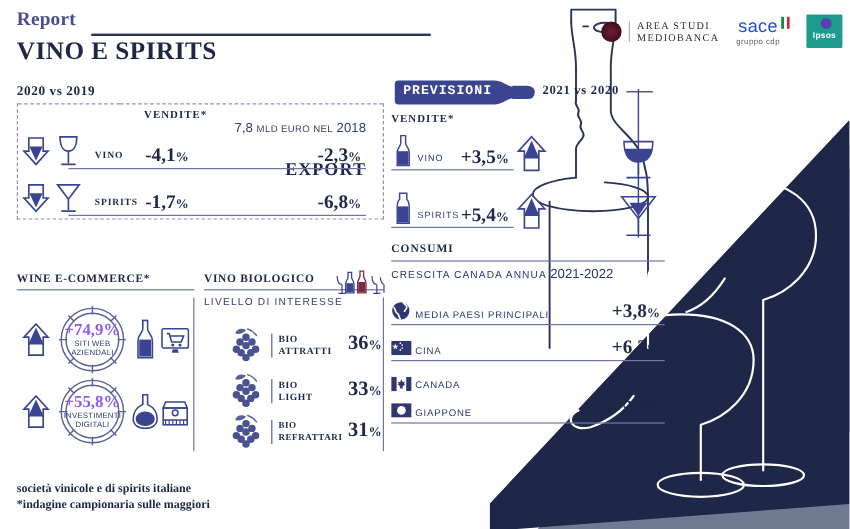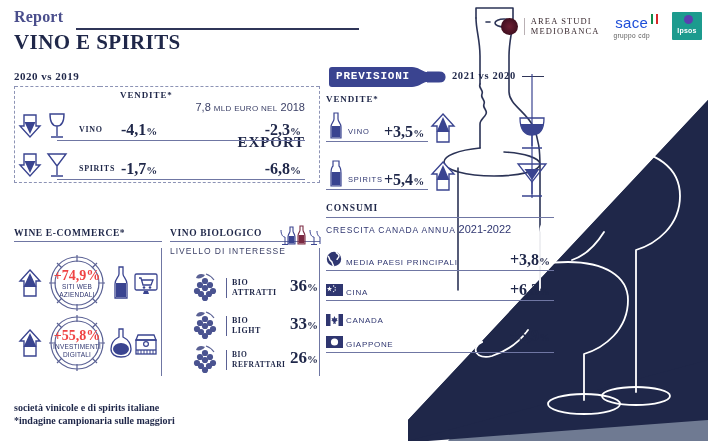--- a/index.html
+++ b/index.html
@@ -74,21 +74,21 @@
   .pct{font-size:11px;}
 
   
   .pecom{position:absolute;left:14px;top:228px;width:148px;height:152px;}
   .pecom-title{font-family:"Liberation Serif",serif;font-weight:bold;font-size:9.5px;
      letter-spacing:.6px;color:#1f2749;}
   .pecom-rule{margin-top:3px;height:1.3px;background:#6f76a3;}
   .pecom-right{position:absolute;right:0;top:20px;width:1.3px;height:128px;background:#6f76a3;}
   .badge{position:absolute;width:58px;height:58px;}
   .badge .bval{position:absolute;left:0;right:0;top:14px;text-align:center;
-     font-family:"Liberation Serif",serif;font-weight:bold;font-size:14px;color:#ef4444;}
+     font-family:"Liberation Serif",serif;font-weight:bold;font-size:14px;color:#8b5cf6;}
   .badge .blab{position:absolute;left:0;right:0;top:29px;text-align:center;
      font-family:"Liberation Sans",sans-serif;font-size:6.5px;line-height:7.5px;
      color:#2f3670;letter-spacing:.2px;}
 
   
   .pbio{position:absolute;left:170px;top:228px;width:150px;height:152px;}
   .pbio-title{font-family:"Liberation Serif",serif;font-weight:bold;font-size:9.5px;
      letter-spacing:.6px;color:#1f2749;}
   .pbio-rule{margin-top:3px;height:1.3px;background:#6f76a3;}
   .pbio-sub{margin-top:4px;font-family:"Liberation Sans",sans-serif;font-size:8.5px;
@@ -392,21 +392,21 @@
           <circle cx="11" cy="22" r="3.1"></circle>
             <circle cx="19" cy="22" r="3.1"></circle>
             <circle cx="15" cy="26" r="3.1"></circle>
         </g>
       </svg>
       <div class="bar"></div>
       <div class="blbl" style="font-size:7.5px;">
         <span>BIO</span><br>
         <span>REFRATTARI</span>
       </div>
-      <div class="bpct"><span>26</span><span class="pct">%</span></div>
+      <div class="bpct"><span>31</span><span class="pct">%</span></div>
     </div>
   </div>
 
   <div class="prev">
     <div class="prev-banner">
       <svg width="124" height="22" viewBox="0 0 124 22" style="position:absolute;left:0;top:0;">
         <path d="M3 4 C3 2 4 1 6 1 L86 1 C92 1 96 5 100 6 L113 6 C117 6 119 8 119 11
                  C119 14 117 16 113 16 L100 16 C96 17 92 21 86 21 L6 21 C4 21 3 20 3 18 Z" fill="#3a4490"></path>
         <path d="M101 6 L113 6 C117 6 119 8 119 11 C119 14 117 16 113 16 L101 16" fill="none" stroke="#3a4490" stroke-width="1.2"></path>
       </svg>

